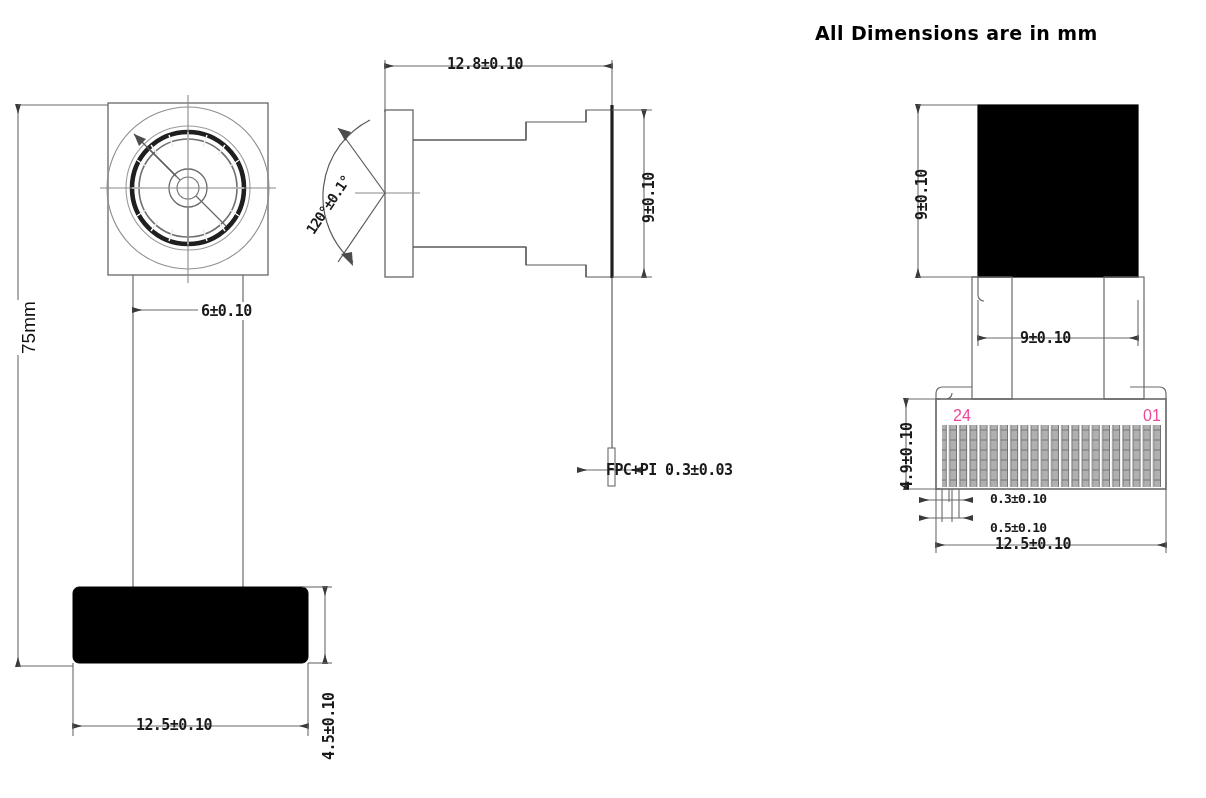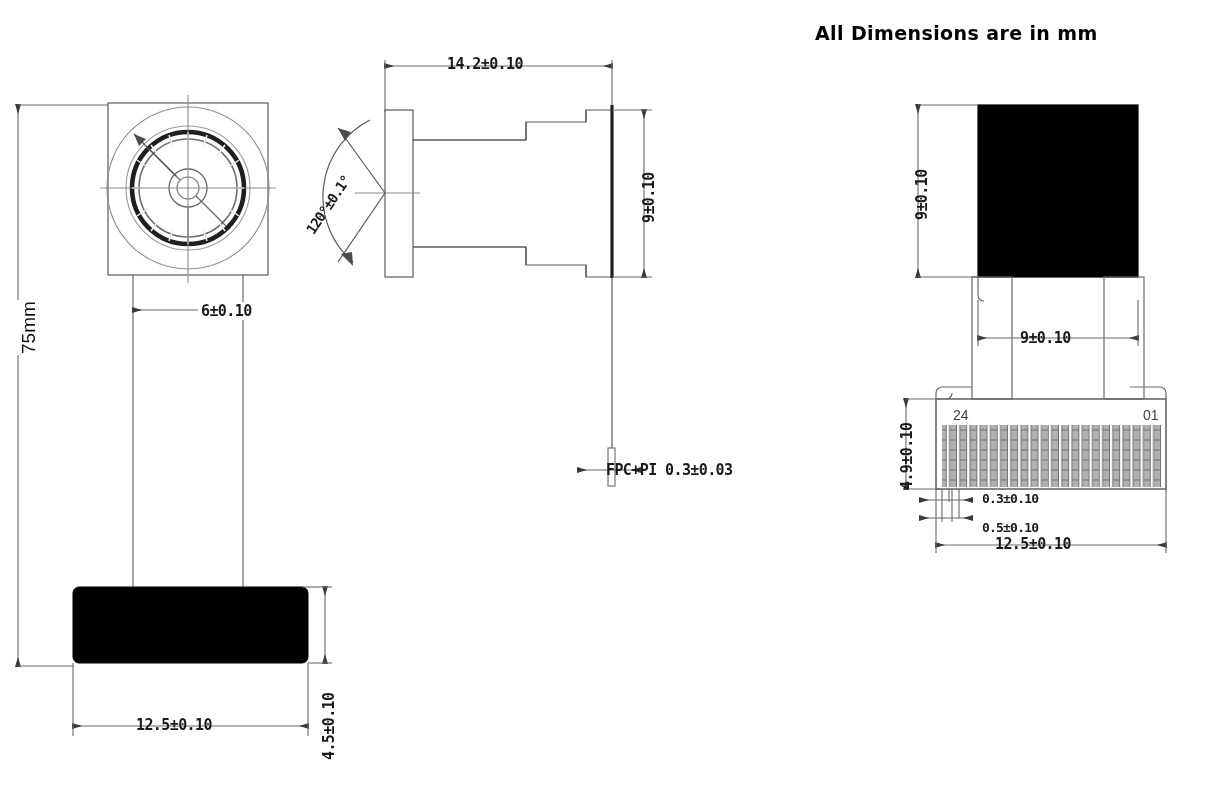--- a/index.html
+++ b/index.html
@@ -38,39 +38,39 @@
   
   .dim {
     position: absolute;
     font-family: "DejaVu Sans Mono", monospace;
     font-size: 15px;
     font-weight: 700;
     color: #1a1a1a;
     white-space: nowrap;
     letter-spacing: -0.6px;
   }
-  .dim.small { font-size: 13px; letter-spacing: -0.8px; }
+  .dim.small { font-size: 13px; letter-spacing: -0.8px; margin-left: 8px; }
   .dim.rot90 { transform: rotate(-90deg); transform-origin: left top; }
   .dim.white-bg { background: #ffffff; padding: 0 3px; }
   .lbl-75 {
     position: absolute;
     font-family: "Liberation Sans", sans-serif;
     font-size: 19px;
     color: #111111;
     white-space: nowrap;
     background: #ffffff;
     padding: 2px 1px;
     transform: rotate(-90deg);
     transform-origin: left top;
   }
   .pin-num {
     position: absolute;
     font-family: "Liberation Sans", sans-serif;
-    font-size: 14px;
-    color: #404040;
+    font-size: 16px;
+    color: #ec4899;
     white-space: nowrap;
   }
   .ang {
     position: absolute;
     font-family: "DejaVu Sans Mono", monospace;
     font-size: 14px;
     font-weight: 700;
     color: #1a1a1a;
     white-space: nowrap;
     letter-spacing: -1px;
@@ -273,21 +273,21 @@
   <div class="note-title">All Dimensions are in mm</div>
 
   <div class="lbl-75" style="left:16px; top:355px;">75mm</div>
 
   <div class="dim white-bg" style="left:150px; top:302px;margin-left:48px;">6±0.10</div>
 
   <div class="dim" style="left:136px; top:716px;">12.5±0.10</div>
 
   <div class="dim rot90" style="left:320px; top:760px;">4.5±0.10</div>
 
-  <div class="dim" style="left:447px; top:55px;">14.2±0.10</div>
+  <div class="dim" style="left:447px; top:55px;">12.8±0.10</div>
 
   <div class="dim rot90" style="left:640px; top:223px;">9±0.10</div>
 
   <div class="ang" style="left:303px; top:228px; transform:rotate(-56deg); transform-origin:left top;">120°±0.1°</div>
 
   <div class="dim" style="left:606px; top:461px;">FPC+PI  0.3±0.03</div>
 
   <div class="dim rot90" style="left:913px; top:220px;">9±0.10</div>
 
   <div class="dim" style="left:1020px; top:329px;">9±0.10</div>

